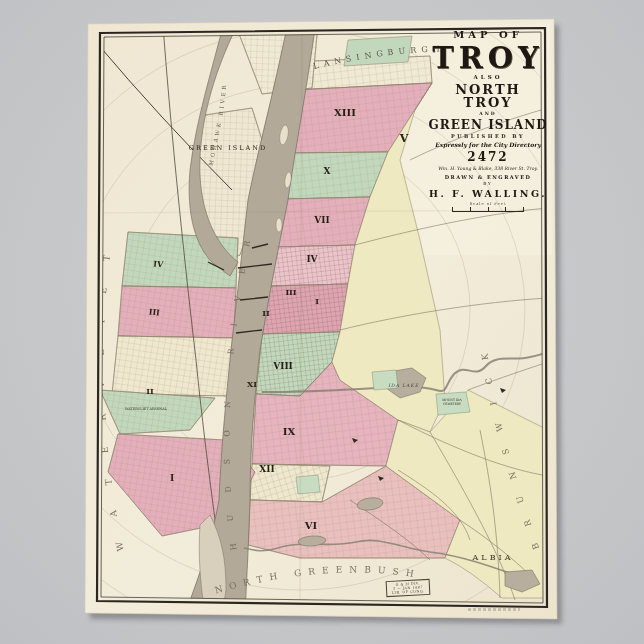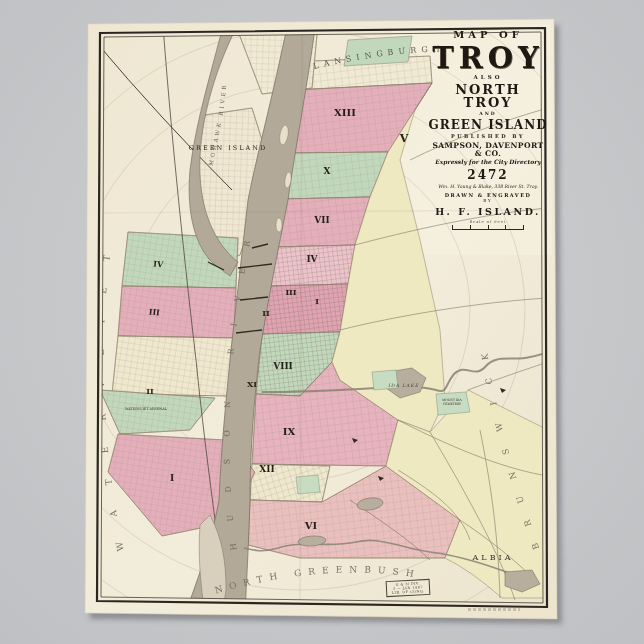--- a/index.html
+++ b/index.html
@@ -280,27 +280,26 @@
 </svg>
 
 <div id="titleblock">
   <div class="kicker">MAP OF</div>
   <div class="main">TROY</div>
   <div class="also">ALSO</div>
   <div class="sub1">NORTH TROY</div>
   <div class="and">AND</div>
   <div class="sub2">GREEN ISLAND</div>
   <div class="pubby">PUBLISHED BY</div>
-  <div class="publisher">SAMPSON, DAVENPORT &amp; CO.</div>
   <div class="tagline">Expressly for the City Directory</div>
   <div class="year">2472</div>
   <div class="agent">Wm. H. Young &amp; Blake, 338 River St. Troy.</div>
   <div class="drawn">DRAWN &amp; ENGRAVED</div>
   <div class="by">BY</div>
-  <div class="engraver">H. F. ISLAND.</div>
+  <div class="engraver">H. F. WALLING.</div>
   <div class="scale-label">Scale of Feet</div>
   <div class="scalebar">
     <i></i>
         <i></i>
         <i></i>
         <i></i>
         <i></i>
   </div>
 </div>
 

